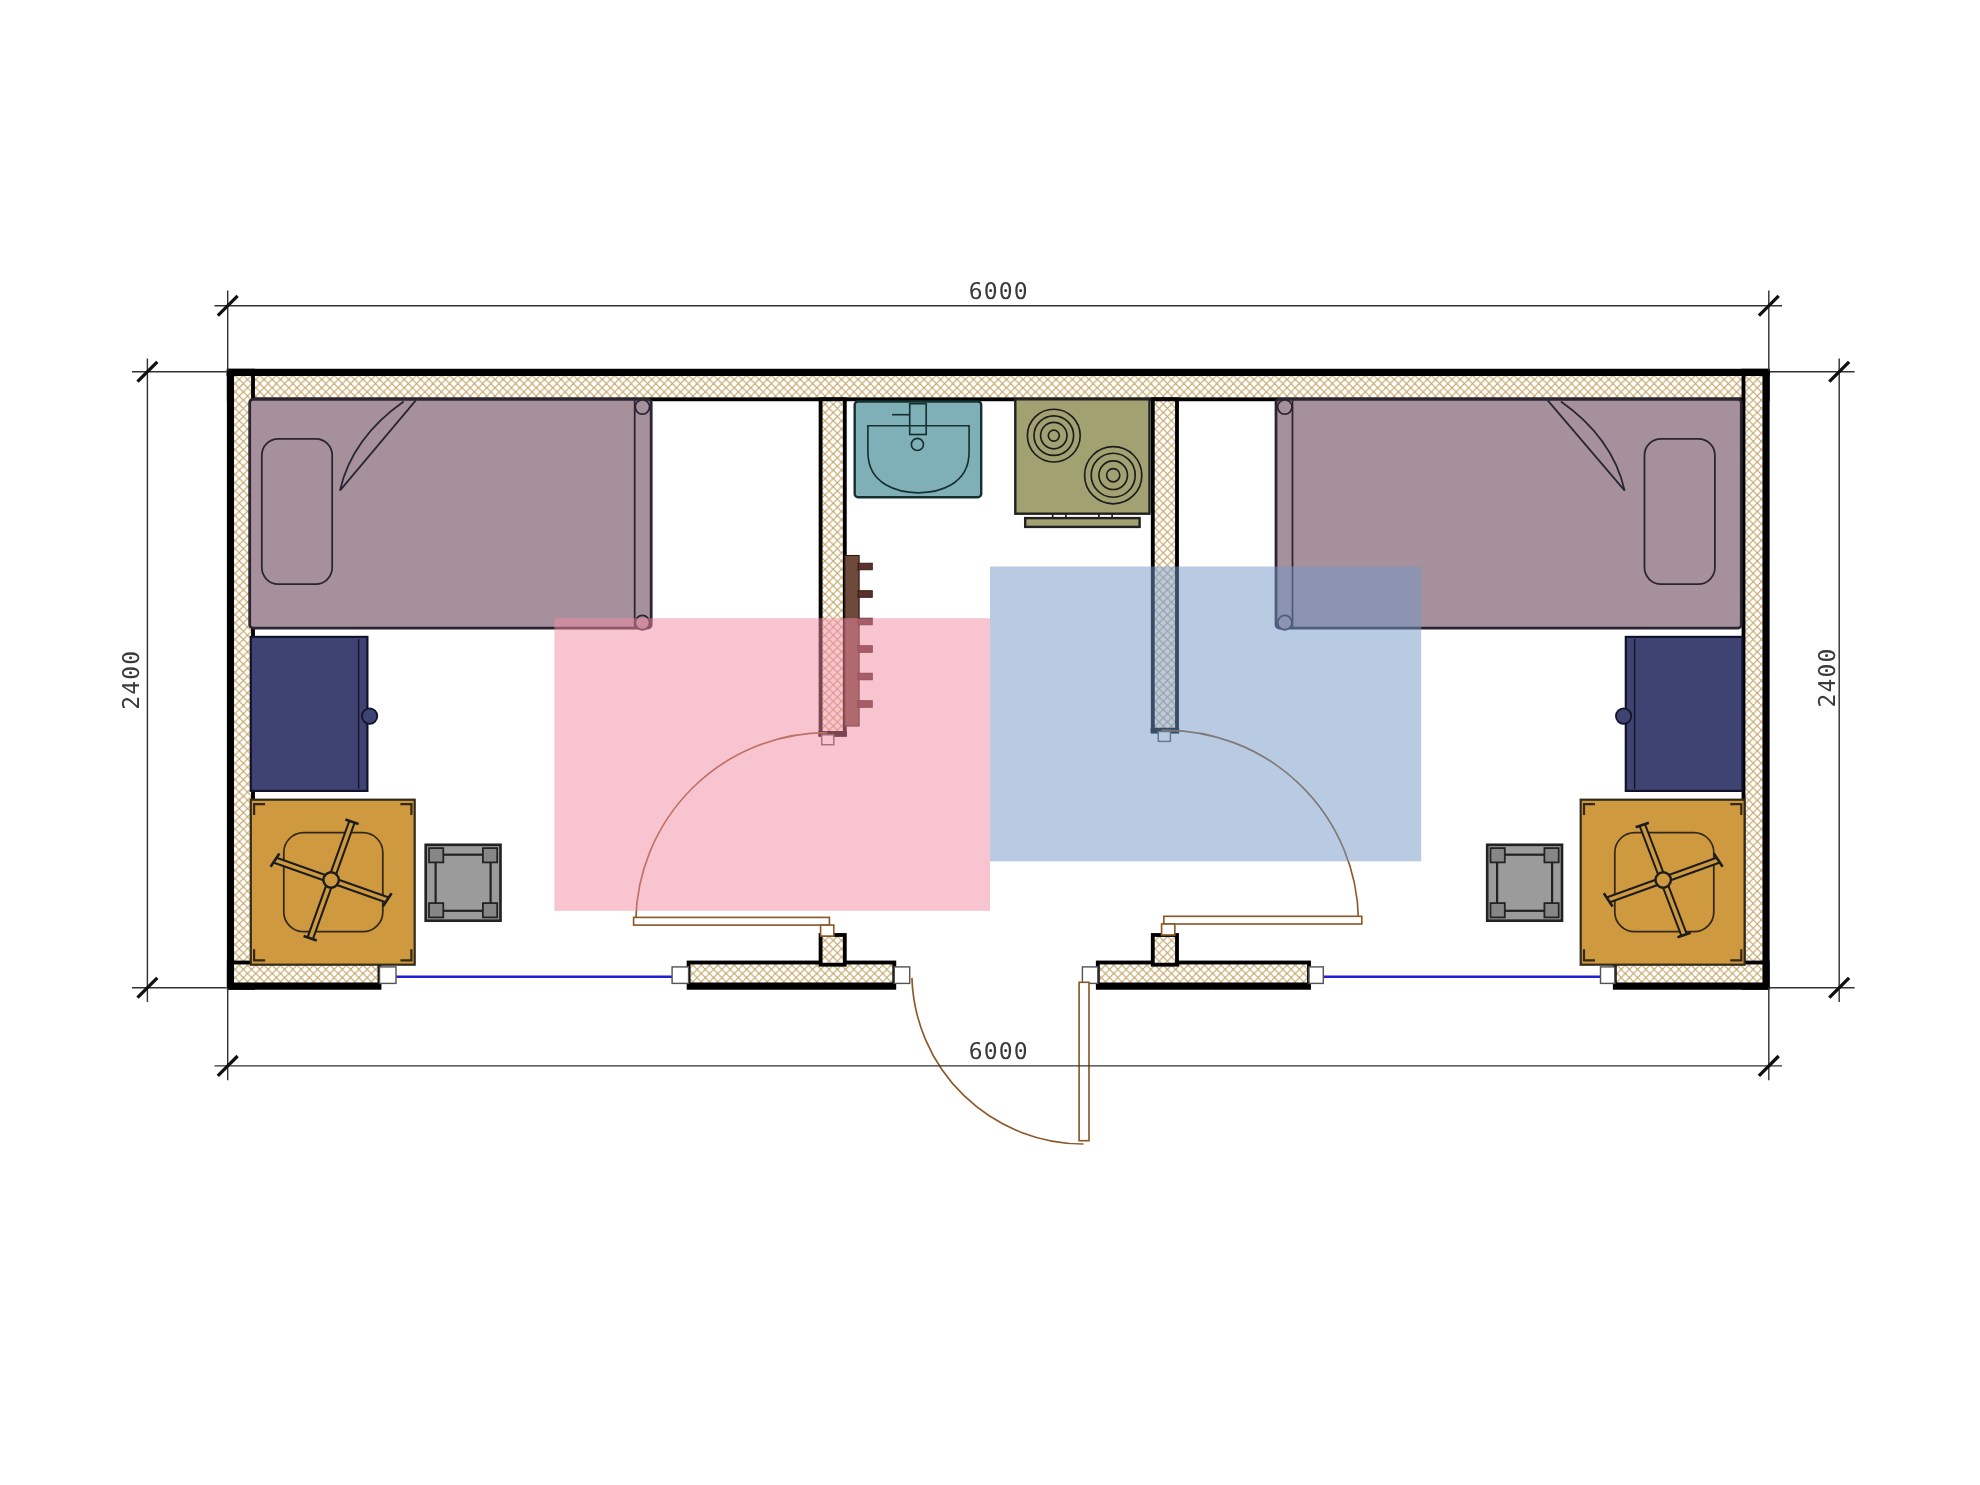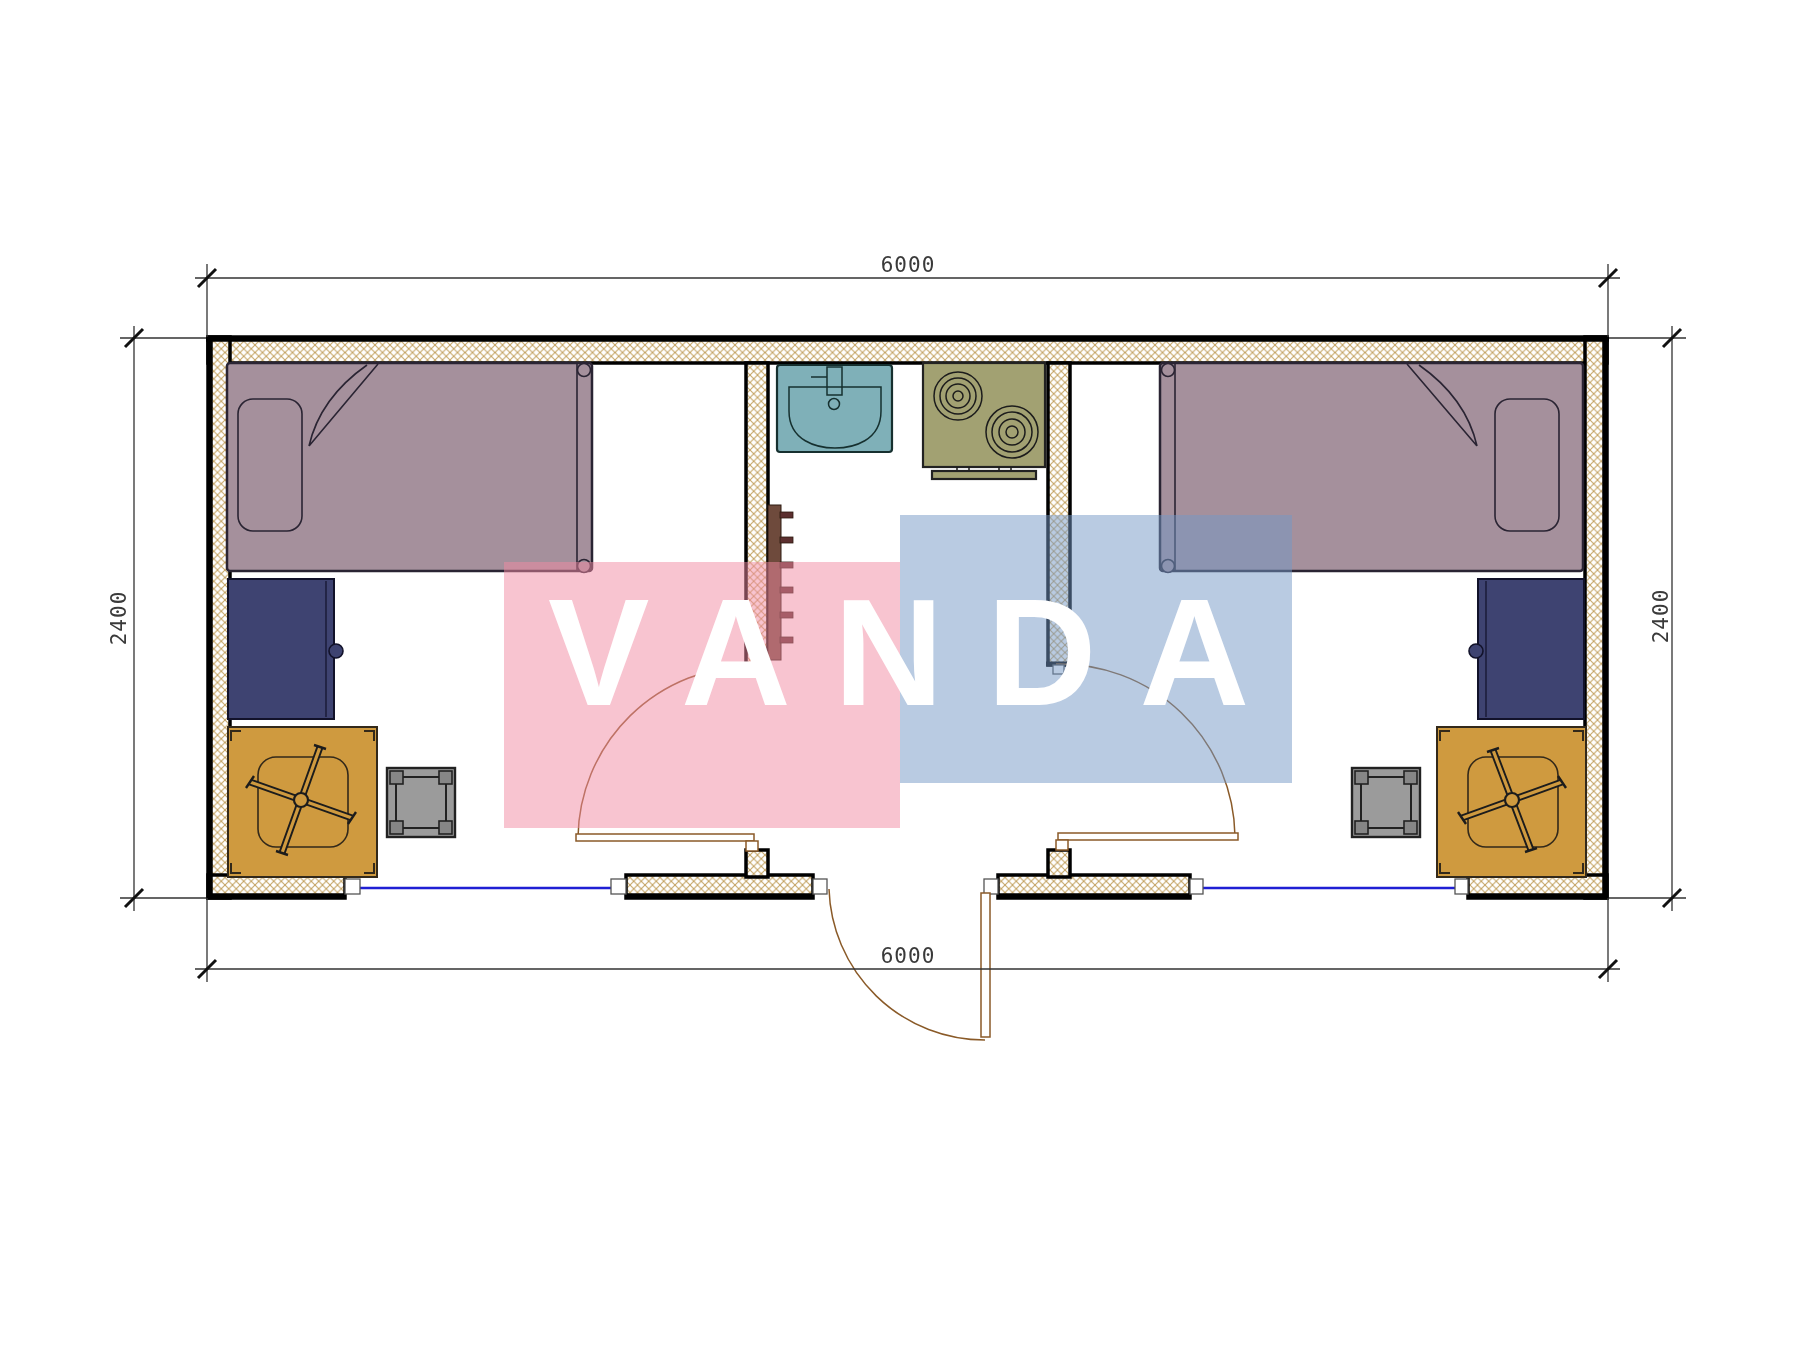--- a/index.html
+++ b/index.html
@@ -231,15 +231,14 @@
 
     <path class="dimline" d="M1672,326 V911 M1609,338 H1686 M1609,898 H1686"></path>
     <path class="tick" d="M1663,347 L1681,329 M1663,907 L1681,889"></path>
     <text class="dim-text" text-anchor="middle" transform="translate(1668,616) rotate(-90)">2400</text>
   </g>
 </svg>
 
 
 <div class="wm-rect wm-pink"></div>
 <div class="wm-rect wm-blue"></div>
-<div class="wm-text">VANDA</div>
 
 </div>
 
 </body></html>

